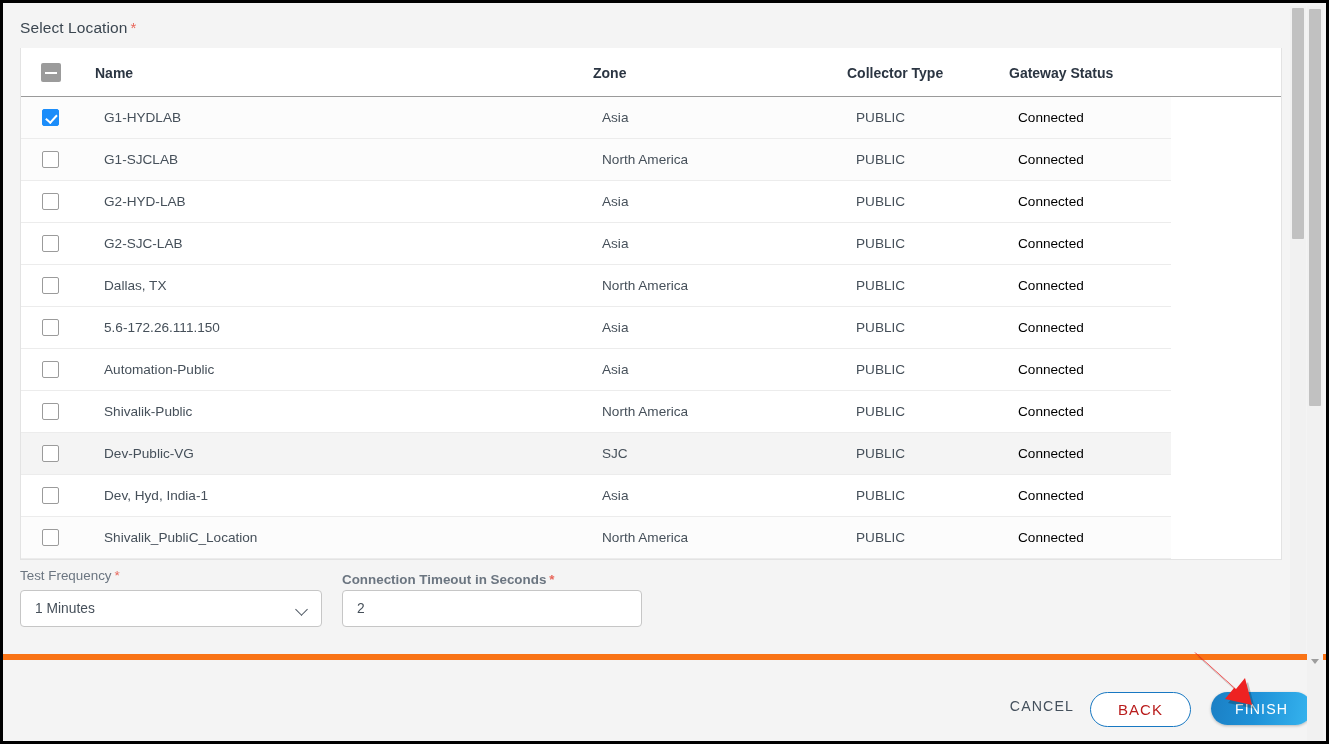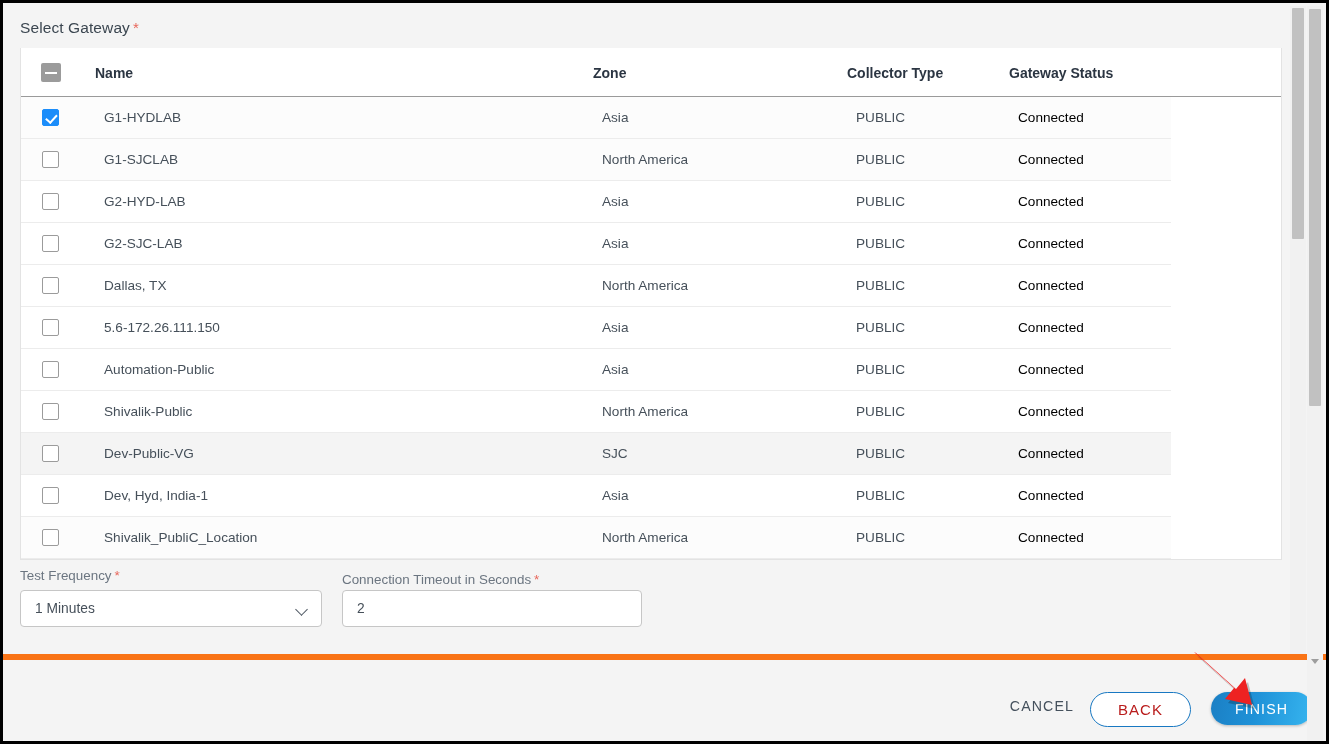--- a/index.html
+++ b/index.html
@@ -306,21 +306,21 @@
 </style>
 </head>
 <body>
 
 <div id="screen">
   <div id="frame">
 
     <div id="scroll-area">
 
       <div id="section-title">
-        <span>Select Gateway</span><span class="req">*</span>
+        <span>Select Location</span><span class="req">*</span>
       </div>
 
       <div id="table-card">
 
         <div class="thead">
           <div class="cb-head"></div>
           <div class="th col-name">Name</div>
           <div class="th col-zone">Zone</div>
           <div class="th col-type">Collector Type</div>
           <div class="th col-stat">Gateway Status</div>
@@ -409,21 +409,21 @@
 
       <div id="form-area">
         <div class="field-label" style="left:0; top:0;">
           <span>Test Frequency</span><span class="req">*</span>
         </div>
         <div class="control" style="left:0; top:22px; width:302px;padding-left:36px;">
           <span class="val">1 Minutes</span>
           <span class="chev"></span>
         </div>
 
-        <div class="field-label" style="left:322px; top:4px;">
+        <div class="field-label" style="left:322px; top:4px;font-weight:bold;">
           <span>Connection Timeout in Seconds</span><span class="req">*</span>
         </div>
         <div class="control" style="left:322px; top:22px; width:300px;">
           <span class="val">2</span>
         </div>
       </div>
 
     </div>
 
     <div id="footer">

